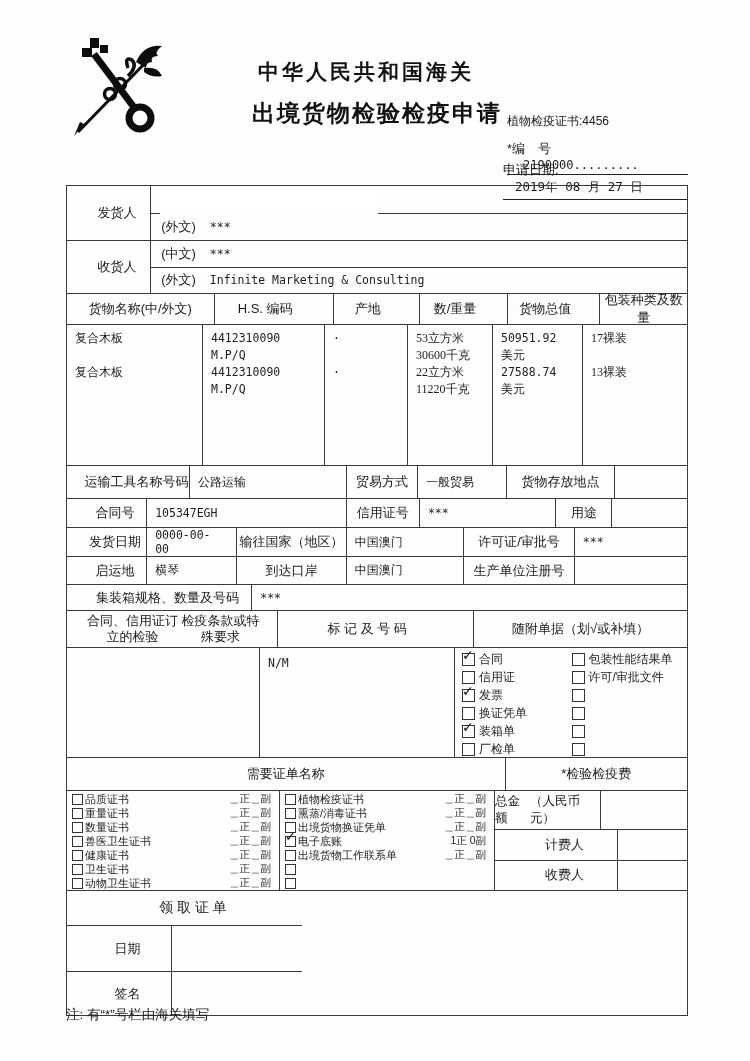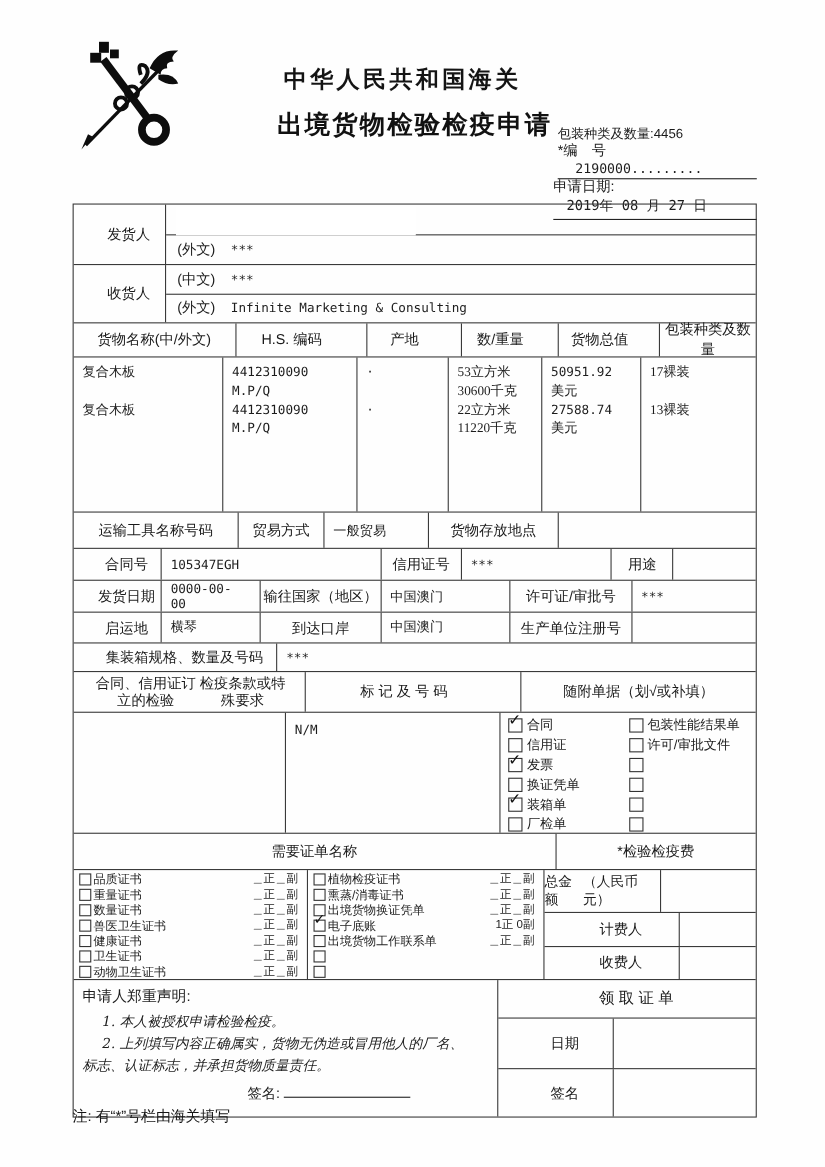--- a/index.html
+++ b/index.html
@@ -3,21 +3,21 @@
 <meta charset="utf-8">
 <style>
   html,body{margin:0;padding:0;background:#ffffff;}
   body{font-family:"Liberation Sans", sans-serif;color:#1c1c1c;}
   .page{position:relative;width:750px;height:1061px;background:#fefefe;overflow:hidden;}
 
   
   .hdr-title1{position:absolute;left:258px;top:58px;width:240px;font-size:21px;font-weight:bold;letter-spacing:3px;color:#141414;}
   .hdr-title2{position:absolute;left:252px;top:98px;width:280px;font-size:23px;font-weight:bold;letter-spacing:2px;color:#111;}
   .hdr-ledger{position:absolute;left:507px;top:113px;font-size:12px;color:#191919;}
-  .hdr-serial{position:absolute;left:507px;top:128px;width:181px;font-size:13px;border-bottom:1.6px solid #222;padding-bottom:2px;}
+  .hdr-serial{position:absolute;left:507px;top:140px;width:181px;font-size:13px;border-bottom:1.6px solid #222;padding-bottom:2px;}
   .hdr-serial .val{font-family:"DejaVu Sans Mono",monospace;font-size:12px;margin-left:8px;}
   .hdr-date{position:absolute;left:503px;top:161px;width:185px;font-size:13px;border-bottom:1.6px solid #222;padding-bottom:3px;}
   .hdr-date .val{font-family:"DejaVu Sans Mono",monospace;font-size:12.5px;margin-left:4px;}
   .logo{position:absolute;left:70px;top:32px;width:100px;height:115px;}
 
   
   .form{position:absolute;left:66px;top:185px;width:620px;border:1.8px solid #3a3a3a;}
   .row{display:flex;border-top:1.5px solid #3a3a3a;}
   .row:first-child{border-top:none;}
   .c{border-left:1.5px solid #3a3a3a;box-sizing:border-box;position:relative;}
@@ -89,21 +89,21 @@
 
       <path d="M66,30 q8,-18 26,-16 q-8,6 -4,10 q-8,0 -6,6 q-6,0 -6,6 z" fill="#0d0d0d" stroke="none"></path>
       <path d="M74,36 q14,-2 18,8 q-10,2 -18,-4 z" fill="#0d0d0d" stroke="none"></path>
     </g>
   </svg>
 
   <div class="hdr-title1">中华人民共和国海关</div>
   <div class="hdr-title2">出境货物检验检疫申请</div>
 
   <div class="hdr-ledger">
-    <span>包装种类及数量:</span><span>4456</span>
+    <span>植物检疫证书:</span><span>4456</span>
   </div>
   <div class="hdr-serial">
     <span>*编　号</span><span class="val">2190000.........</span>
   </div>
   <div class="hdr-date">
     <span>申请日期:</span><span class="val">2019年 08 月 27 日</span>
   </div>
 
   <div class="form">
 
@@ -175,20 +175,21 @@
       </div>
       <div class="c lines" style="width:105px">
         <div class="ln cjk">17裸装</div>
         <div class="ln"></div>
         <div class="ln cjk">13裸装</div>
       </div>
     </div>
 
     <div class="row" style="height:32px">
       <div class="c lab" style="width:115px">运输工具名称号码</div>
+      <div class="c cnval" style="width:152px">公路运输</div>
       <div class="c lab" style="width:78px">贸易方式</div>
       <div class="c cnval" style="width:78px">一般贸易</div>
       <div class="c lab" style="width:118px">货物存放地点</div>
       <div class="c cnval" style="width:79px"></div>
     </div>
 
     <div class="row" style="height:28px">
       <div class="c lab" style="width:68px">合同号</div>
       <div class="c val" style="width:199px">105347EGH</div>
       <div class="c lab" style="width:80px">信用证号</div>
@@ -463,30 +464,20 @@
           <div class="val" style="flex:1"></div>
         </div>
         <div style="display:flex;height:30px;border-top:1.5px solid #3a3a3a">
           <div class="lab" style="width:105px;border-right:1.5px solid #3a3a3a">收费人</div>
           <div class="val" style="flex:1"></div>
         </div>
       </div>
     </div>
 
     <div class="row" style="height:124px">
-      <div class="c decl" style="width:385px">
-        <div class="t">申请人郑重声明:</div>
-        <div class="dl ind">1. 本人被授权申请检验检疫。</div>
-        <div class="dl ind">2. 上列填写内容正确属实，货物无伪造或冒用他人的厂名、</div>
-        <div class="dl">标志、认证标志，并承担货物质量责任。</div>
-        <div class="sigline">
-          <span>签名:</span>
-          <span class="u"></span>
-        </div>
-      </div>
       <div class="c" style="width:235px;display:flex;flex-direction:column;padding:0">
         <div class="lab" style="height:34px;font-size:14px">领 取 证 单</div>
         <div style="display:flex;height:45px;border-top:1.5px solid #3a3a3a">
           <div class="lab" style="width:87px;border-right:1.5px solid #3a3a3a">日期</div>
           <div class="val" style="flex:1"></div>
         </div>
         <div style="display:flex;flex:1;border-top:1.5px solid #3a3a3a">
           <div class="lab" style="width:87px;border-right:1.5px solid #3a3a3a">签名</div>
           <div class="val" style="flex:1"></div>
         </div>

